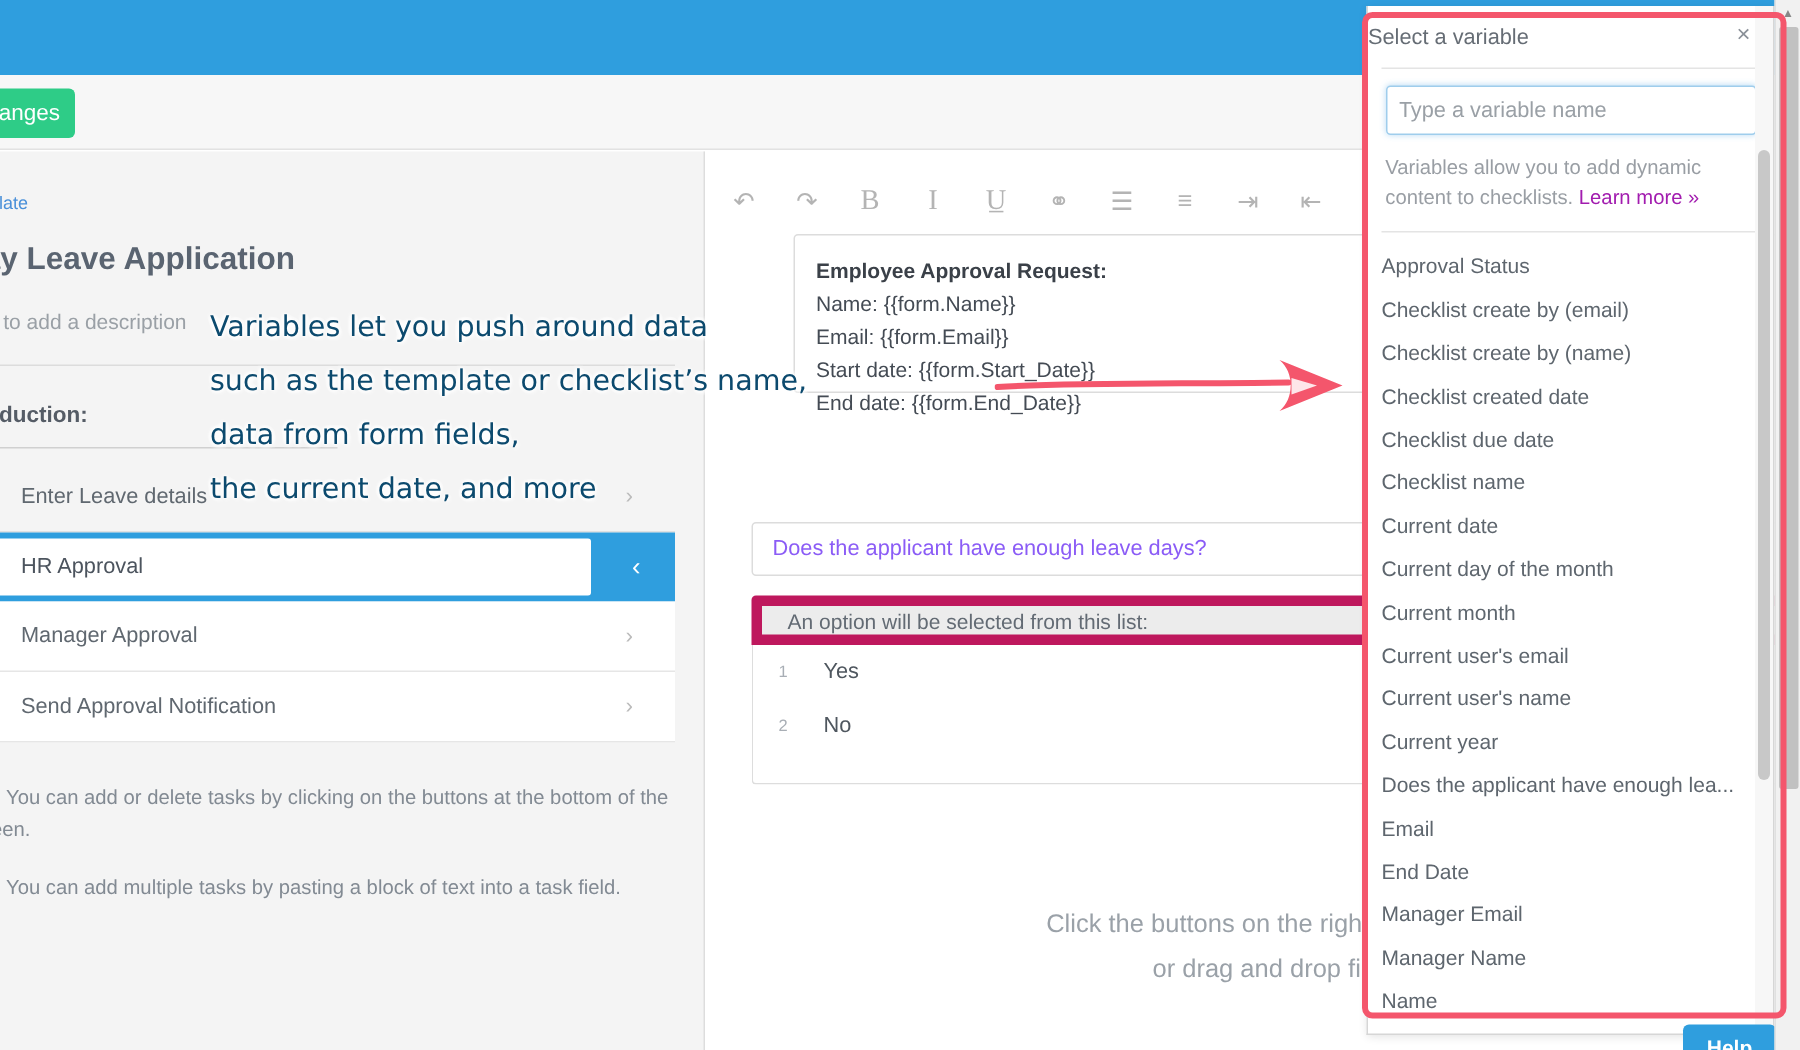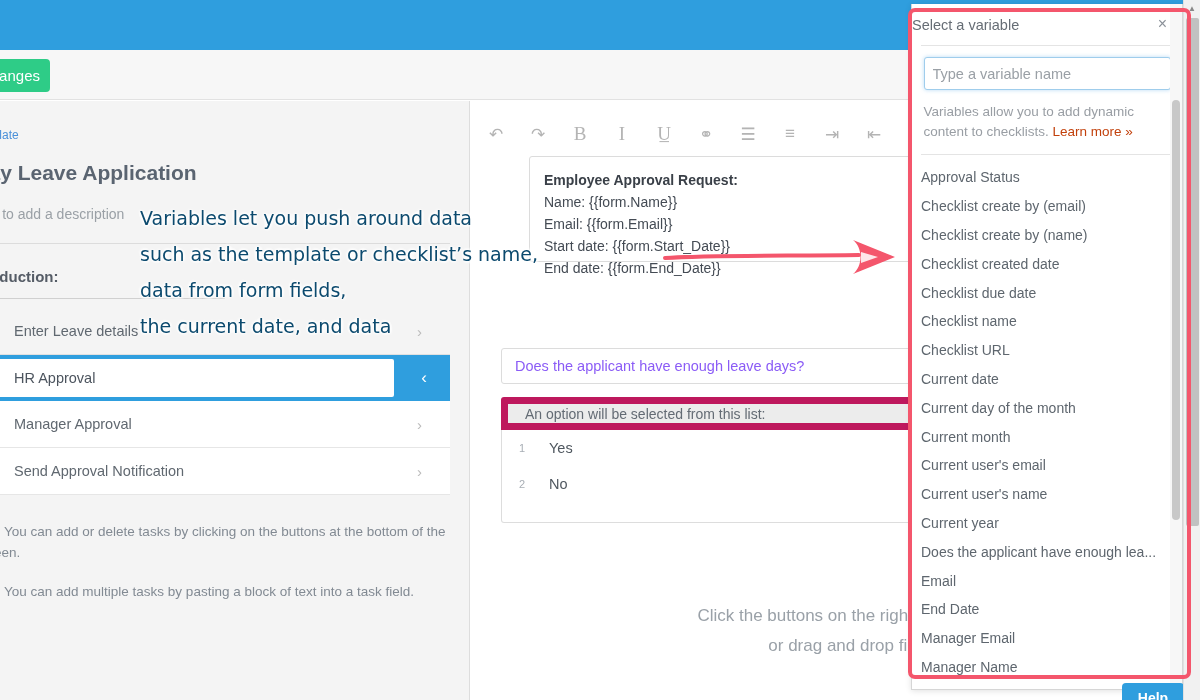--- a/index.html
+++ b/index.html
@@ -271,21 +271,21 @@
     color: #8b5cf6;
     font-family: "Liberation Sans", sans-serif;
     outline: none;
     box-shadow: 0 0 4px rgba(100,175,230,0.45);
   }
   .vm-input::placeholder { color: #9aa0a6; }
   .vm-help {
     width: 247px; margin: 12px auto 0 auto;
     font-size: 13.5px; color: #999ea4; line-height: 20px;
   }
-  .vm-help a { color: #c2410c; text-decoration: none; }
+  .vm-help a { color: #a21caf; text-decoration: none; }
   .vm-rule2 {
     height: 1px; background: #e4e4e4;
     margin: 12px 9px 0 9px;
   }
   .vm-list {
     margin-top: 8px;
     padding: 0; list-style: none;
   }
   .vm-item {
     height: 28.8px;
@@ -460,21 +460,20 @@
 
     <div class="vm-rule2"></div>
 
     <ul class="vm-list" id="vm-list">
         <li class="vm-item">Approval Status</li>
         <li class="vm-item">Checklist create by (email)</li>
         <li class="vm-item">Checklist create by (name)</li>
         <li class="vm-item">Checklist created date</li>
         <li class="vm-item">Checklist due date</li>
         <li class="vm-item">Checklist name</li>
-        <li class="vm-item">Checklist URL</li>
         <li class="vm-item">Current date</li>
         <li class="vm-item">Current day of the month</li>
         <li class="vm-item">Current month</li>
         <li class="vm-item">Current user's email</li>
         <li class="vm-item">Current user's name</li>
         <li class="vm-item">Current year</li>
         <li class="vm-item">Does the applicant have enough lea...</li>
         <li class="vm-item">Email</li>
         <li class="vm-item">End Date</li>
         <li class="vm-item">Manager Email</li>
@@ -499,16 +498,16 @@
   <svg class="anno-arrow" viewBox="0 0 240 42">
     <path d="M2,22 C50,19 120,20 196,19" stroke="#f4566c" stroke-width="4" fill="none" stroke-linecap="round"></path>
     <path d="M190,4 L232,21 L190,38 C200,30 200,12 190,4 Z" fill="#f4566c"></path>
     <path d="M198,16 L215,21 L198,27 Z" fill="#ffffff" opacity="0.85"></path>
   </svg>
 
   <div class="anno-text" id="anno-text">
       <div>Variables let you push around data</div>
       <div>such as the template or checklist’s name,</div>
       <div>data from form fields,</div>
-      <div>the current date, and data</div>
+      <div>the current date, and more</div>
     </div>
 
 </div>
 
 </body></html>

